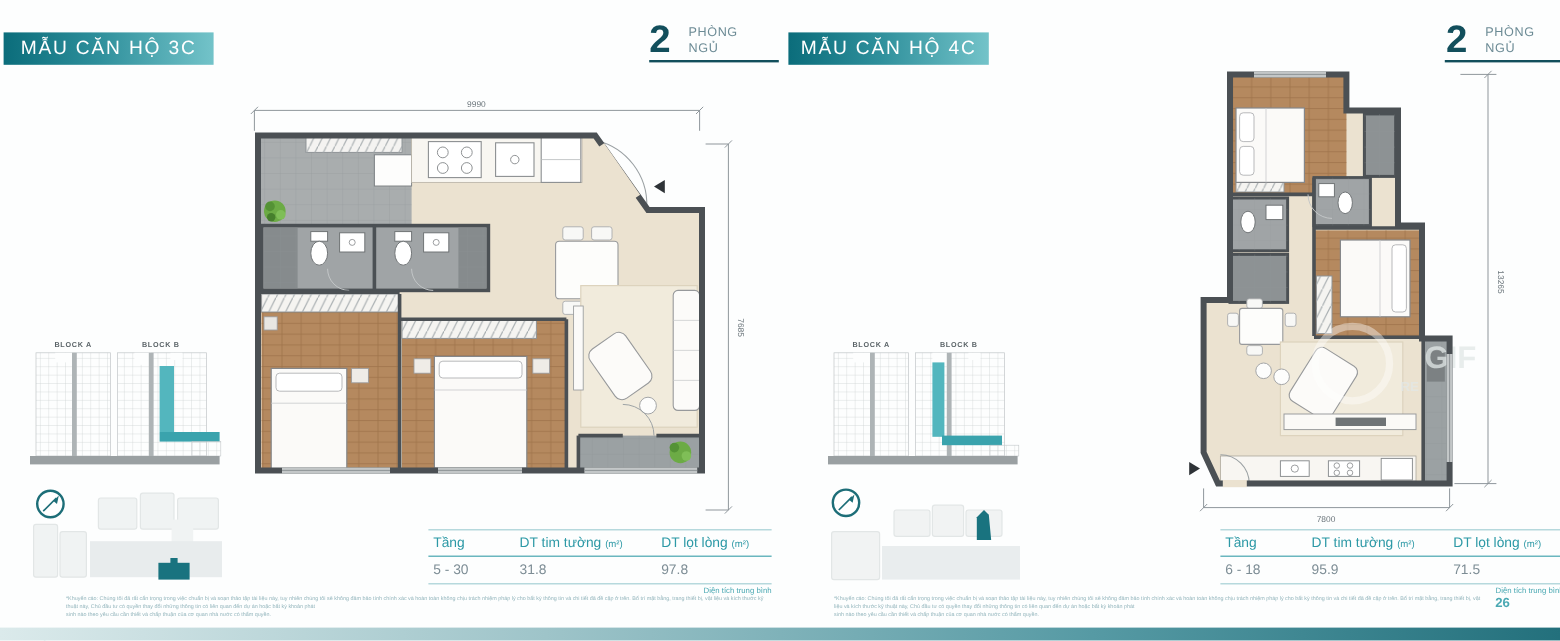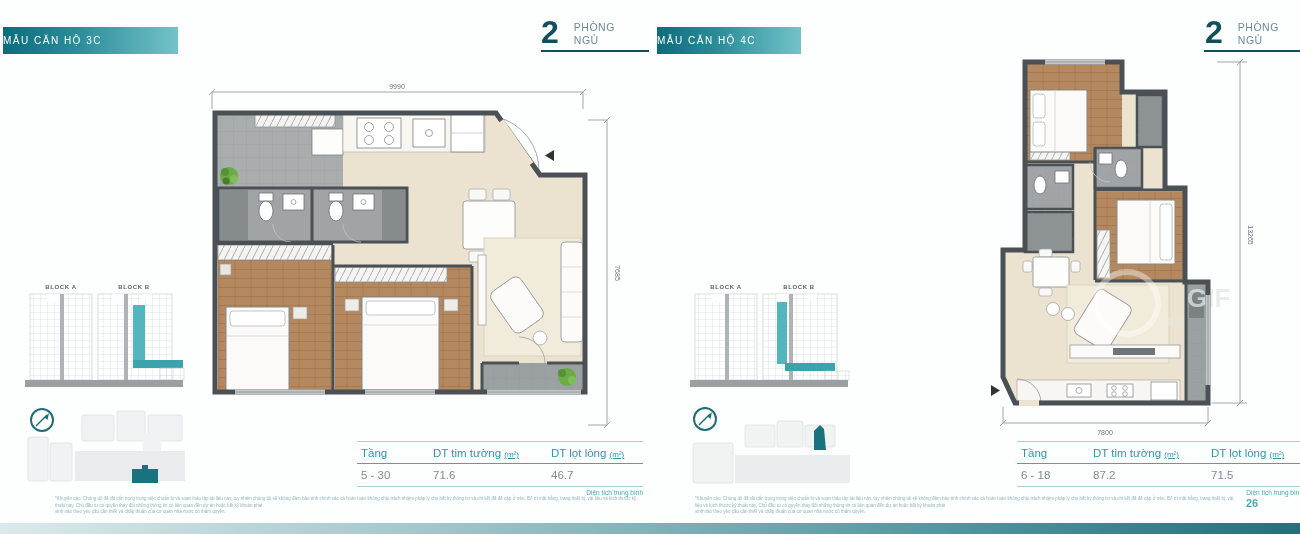--- a/index.html
+++ b/index.html
@@ -1,34 +1,34 @@
 <!DOCTYPE html>
 <html><head>
 <meta charset="utf-8">
 <style>
   html,body{margin:0;padding:0;background:#ffffff;}
   .page{position:relative;width:1300px;height:534px;background:#fdfefe;overflow:hidden;
         font-family:"Liberation Sans",sans-serif;}
-  .banner{position:absolute;height:27px;display:flex;align-items:center;
-          color:#ffffff;font-size:10px;letter-spacing:1.5px;
+  .banner{position:absolute;height:27px;display:flex;align-items:center;justify-content:center;
+          color:#ffffff;font-size:16px;letter-spacing:1.5px;
           background:linear-gradient(90deg,#0b6d7b 0%,#2e8f9b 45%,#73c3c9 100%);}
   .bedrooms{position:absolute;top:17px;display:flex;align-items:flex-start;}
   .bedrooms .num{font-size:32px;font-weight:bold;color:#124f5c;line-height:30px;}
   .bedrooms .lbl{margin-left:15px;font-size:10.5px;color:#6c8b95;line-height:12.5px;
                  padding-top:4px;letter-spacing:.5px;}
   .bed-underline{position:absolute;height:2px;background:#124f5c;top:50px;}
   .plan-svg,.elev-svg,.site-svg{position:absolute;}
   .dimtxt{font-size:7px;fill:#6a747a;}
   .blocklbl{font-size:6px;font-weight:bold;fill:#5b6468;letter-spacing:.6px;}
   .area-table{position:absolute;width:286px;font-size:11.5px;border-top:1px solid #a5d0d5;}
   .area-table .hdr{display:grid;grid-template-columns:72px 118px 96px;color:#2d99a6;
                    padding:5px 4px 4px 4px;border-bottom:1px solid #46a6b0;}
   .area-table .row{display:grid;grid-template-columns:72px 118px 96px;color:#7d8d95;
                    padding:5px 4px;border-bottom:1px solid #a5d0d5;}
-  .unit-sup{font-size:8px;text-decoration:underline;}
+  .unit-sup{font-size:8px;}
   .tbl-note{text-align:right;font-size:6.5px;color:#49a8b2;padding-top:2px;}
   .pagenum{position:absolute;color:#4ba9b3;font-size:11px;font-weight:bold;}
   .disclaimer{position:absolute;font-size:4.5px;line-height:6.5px;color:#93b5bc;}
   .bottom-bar{position:absolute;left:0;top:523px;width:1300px;height:11px;
               background:linear-gradient(90deg,#dbeaeb 0%,#9ec4c9 35%,#569aa4 70%,#23707c 100%);}
   .watermark-txt{fill:#e2e8e7;font-weight:bold;}
 </style>
 </head>
 <body>
 
@@ -253,33 +253,33 @@
         <span>DT tim tường</span>
         <span class="unit-sup">(m²)</span>
       </span>
       <span>
         <span>DT lọt lòng</span>
         <span class="unit-sup">(m²)</span>
       </span>
     </div>
     <div class="row">
       <span>5 - 30</span>
-      <span>71.6</span>
-      <span>46.7</span>
+      <span>31.8</span>
+      <span>97.8</span>
     </div>
     <div class="tbl-note">Diện tích trung bình</div>
   </div>
 
   <div class="pagenum" style="left:28px;top:524px;">28</div>
   <div class="disclaimer" style="left:55px;top:496px;width:586px;">
     <span>*Khuyến cáo: Chúng tôi đã rất cẩn trọng trong việc chuẩn bị và soạn thảo tập tài liệu này, tuy nhiên chúng tôi sẽ không đảm bảo tính chính xác và hoàn toàn không chịu trách nhiệm pháp lý cho bất kỳ thông tin và chi tiết đã đề cập ở trên. Bố trí mặt bằng, trang thiết bị, vật liệu và kích thước kỹ thuật này, Chủ đầu tư có quyền thay đổi những thông tin có liên quan đến dự án hoặc bất kỳ khoản phát</span><br>
     <span>sinh nào theo yêu cầu cần thiết và chấp thuận của cơ quan nhà nước có thẩm quyền.</span>
   </div>
 
-  <div class="banner" style="left:657px;top:27px;width:144px;">
+  <div class="banner" style="left:657px;top:27px;width:167px;">
     <span>MẪU CĂN HỘ 4C</span>
   </div>
 
   <div class="bedrooms" style="left:1205px;">
     <span class="num">2</span>
     <span class="lbl">
       <span>PHÒNG</span><br>
       <span>NGỦ</span>
     </span>
   </div>
@@ -471,21 +471,21 @@
         <span>DT tim tường</span>
         <span class="unit-sup">(m²)</span>
       </span>
       <span>
         <span>DT lọt lòng</span>
         <span class="unit-sup">(m²)</span>
       </span>
     </div>
     <div class="row">
       <span>6 - 18</span>
-      <span>87.2</span>
+      <span>95.9</span>
       <span>71.5</span>
     </div>
     <div class="tbl-note">Diện tích trung bình</div>
   </div>
 
   <div class="disclaimer" style="left:695px;top:496px;width:540px;">
     <span>*Khuyến cáo: Chúng tôi đã rất cẩn trọng trong việc chuẩn bị và soạn thảo tập tài liệu này, tuy nhiên chúng tôi sẽ không đảm bảo tính chính xác và hoàn toàn không chịu trách nhiệm pháp lý cho bất kỳ thông tin và chi tiết đã đề cập ở trên. Bố trí mặt bằng, trang thiết bị, vật liệu và kích thước kỹ thuật này, Chủ đầu tư có quyền thay đổi những thông tin có liên quan đến dự án hoặc bất kỳ khoản phát</span><br>
     <span>sinh nào theo yêu cầu cần thiết và chấp thuận của cơ quan nhà nước có thẩm quyền.</span>
   </div>
   <div class="pagenum" style="left:1246px;top:497px;">26</div>

